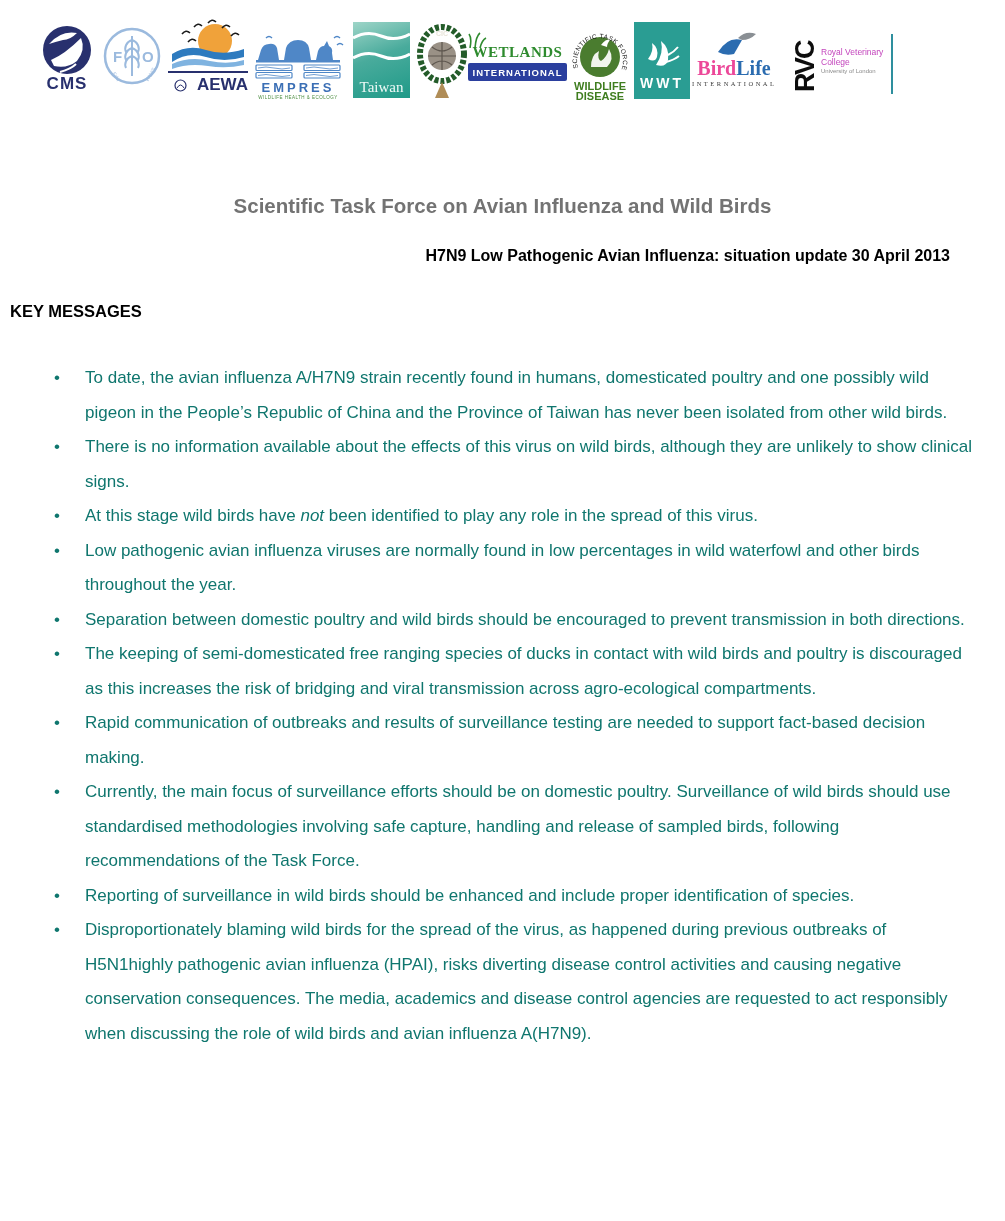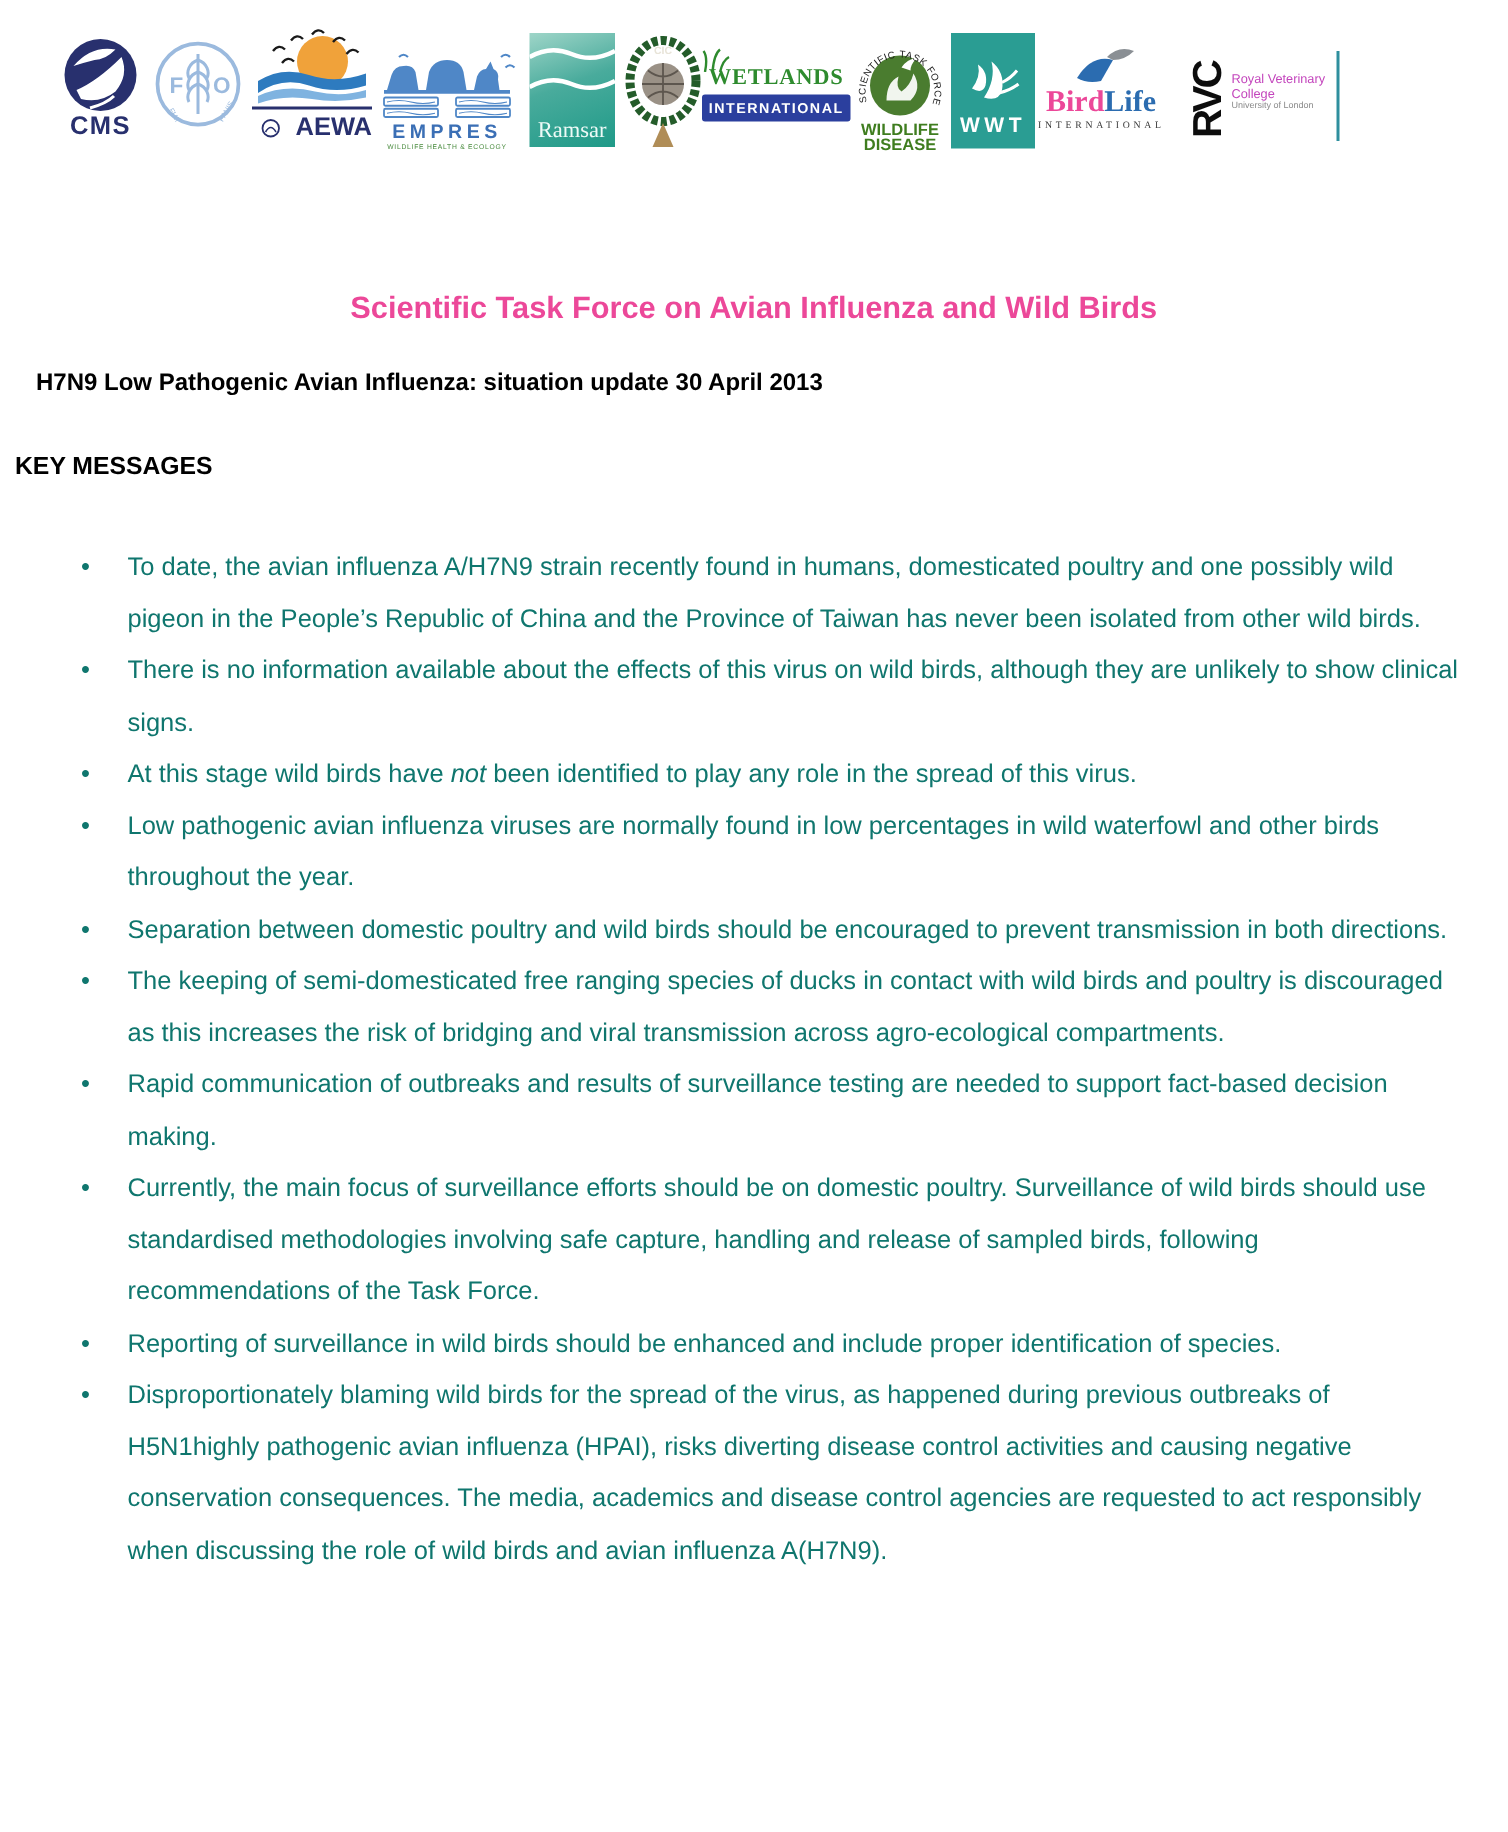--- a/index.html
+++ b/index.html
@@ -51,22 +51,22 @@
   .bl-life{color:#2b6cb0;}
   .birdlife-sub{font-family:"Liberation Serif",serif;font-size:6.5px;letter-spacing:2.5px;color:#3a3a3a;margin-top:2px;}
   
   .rvc{left:793px;top:30px;width:100px;display:flex;align-items:center;text-align:left;}
   .rvc-mark{writing-mode:vertical-rl;transform:rotate(180deg);font-weight:900;font-size:27px;letter-spacing:-2px;color:#0d0d0d;line-height:24px;height:62px;}
   .rvc-lines{margin-left:4px;}
   .rvc-line1{color:#c344bc;font-size:8.5px;line-height:10px;}
   .rvc-line2{color:#8a8a8a;font-size:6px;line-height:8px;}
   .header-divider{position:absolute;left:891px;top:34px;width:2px;height:60px;background:#2e8f9e;}
   
-  .doc-title{margin-top:75px;text-align:center;font-weight:bold;font-size:20.5px;line-height:26px;color:#ec4899;}
-  .doc-subtitle{margin-top:26px;text-align:left;padding-right:55px;font-weight:bold;font-size:16px;line-height:22px;color:#000;padding-left:24px;}
+  .doc-title{margin-top:75px;text-align:center;font-weight:bold;font-size:20.5px;line-height:26px;color:#737373;}
+  .doc-subtitle{margin-top:26px;text-align:right;padding-right:55px;font-weight:bold;font-size:16px;line-height:22px;color:#000;padding-left:24px;}
   .section-heading{margin:34px 0 0 10px;font-weight:bold;font-size:16.5px;line-height:20px;color:#000;}
   ul.key-list{list-style:none;margin:40px 30px 0 38px;padding:0;}
   ul.key-list li{position:relative;padding-left:47px;font-size:17px;line-height:34.5px;color:#0f766e;}
   ul.key-list li::before{content:"\2022";position:absolute;left:16px;top:0;font-size:17px;}
   ul.key-list em{font-style:italic;}
 </style>
 </head>
 <body>
 
 <div class="logo-strip">
@@ -127,21 +127,21 @@
     </svg>
     <div class="empres-label">EMPRES</div>
     <div class="empres-sub">WILDLIFE HEALTH &amp; ECOLOGY</div>
   </div>
 
   <div class="logo ramsar">
     <svg width="57" height="44" viewBox="0 0 57 44">
       <path d="M0 12 Q14 4 28 10 T57 8" stroke="#ffffff" stroke-width="3" fill="none"></path>
       <path d="M0 32 Q14 24 28 30 T57 28" stroke="#ffffff" stroke-width="3" fill="none"></path>
     </svg>
-    <div class="ramsar-label">Ramsar</div>
+    <div class="ramsar-label">Taiwan</div>
   </div>
 
   <div class="logo cic">
     <svg width="52" height="82" viewBox="0 0 52 82">
       <ellipse cx="26" cy="36" rx="22" ry="27" fill="none" stroke="#245c2a" stroke-width="6" stroke-dasharray="4 2"></ellipse>
       <text x="26" y="18" text-anchor="middle" font-size="7" font-weight="bold" fill="#e8e4d8">CIC</text>
       <circle cx="26" cy="38" r="14" fill="#9a9186"></circle>
       <path d="M12 38 h28 M26 24 v28 M16 29 q10 8 20 0 M16 47 q10 -8 20 0" stroke="#5d564e" stroke-width="1.2" fill="none"></path>
       <path d="M26 64 l-7 16 h14Z" fill="#b08d57"></path>
     </svg>

